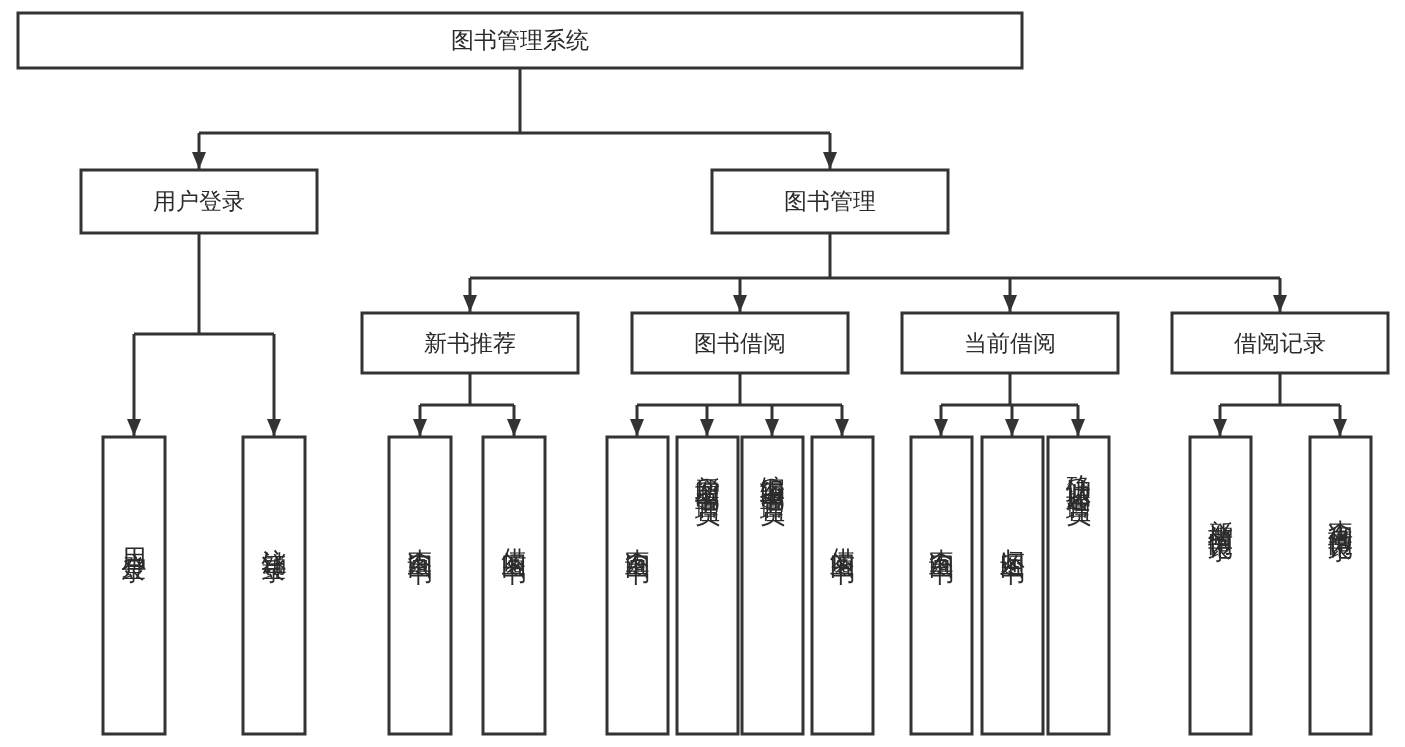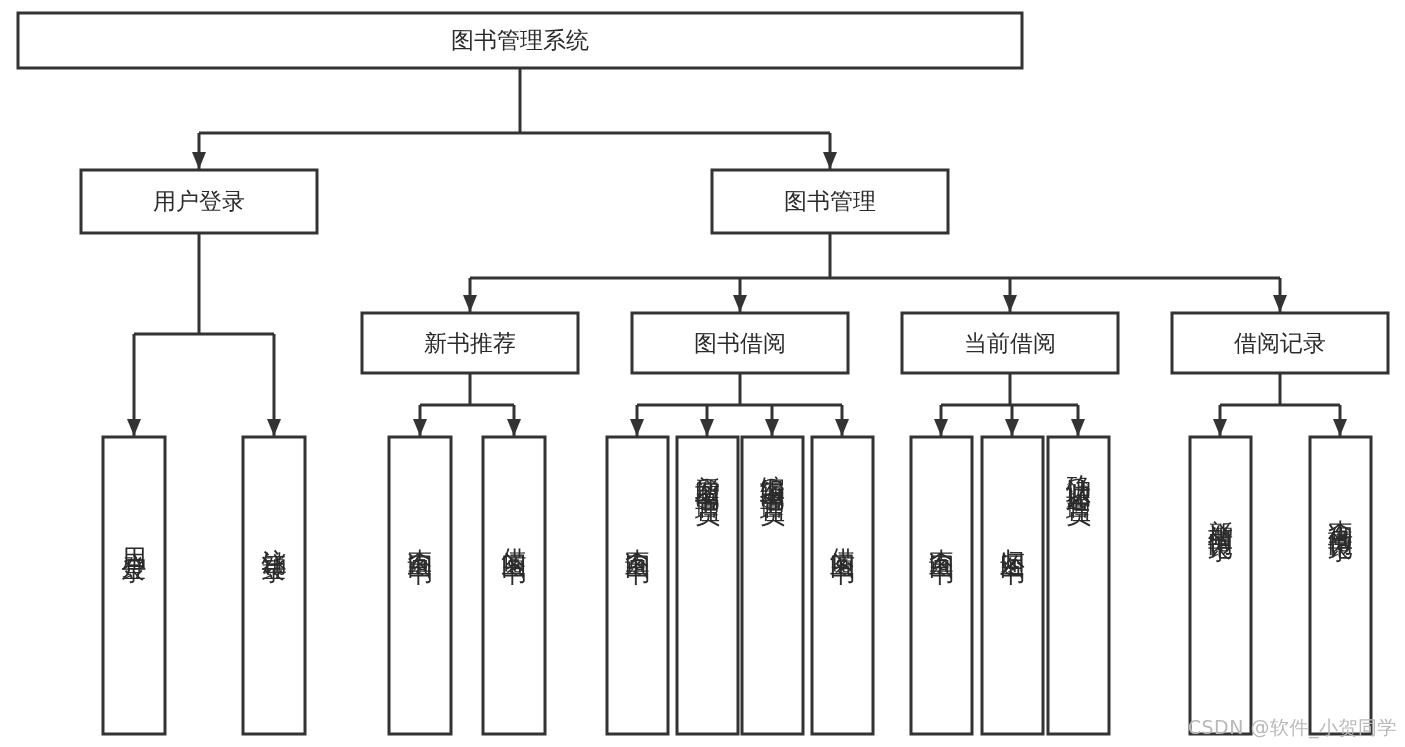--- a/index.html
+++ b/index.html
@@ -196,14 +196,13 @@
       <div class="vlabel-wrap" style="left: 1048px; top: 443px; width: 61px; height: 285px;">
         <span class="vlabel-text" style="margin-top: 12px;">确认归还（管理员）</span>
       </div>
       <div class="vlabel-wrap" style="left: 1190px; top: 443px; width: 61px; height: 285px;">
         <span class="vlabel-text" style="margin-top: 55.5px;">新增借阅记录</span>
       </div>
       <div class="vlabel-wrap" style="left: 1310px; top: 443px; width: 61px; height: 285px;">
         <span class="vlabel-text" style="margin-top: 55.5px;">查询借阅记录</span>
       </div>
     </div>
-  <div class="watermark">CSDN @软件_小贺同学</div>
 </div>
 
 </body></html>

